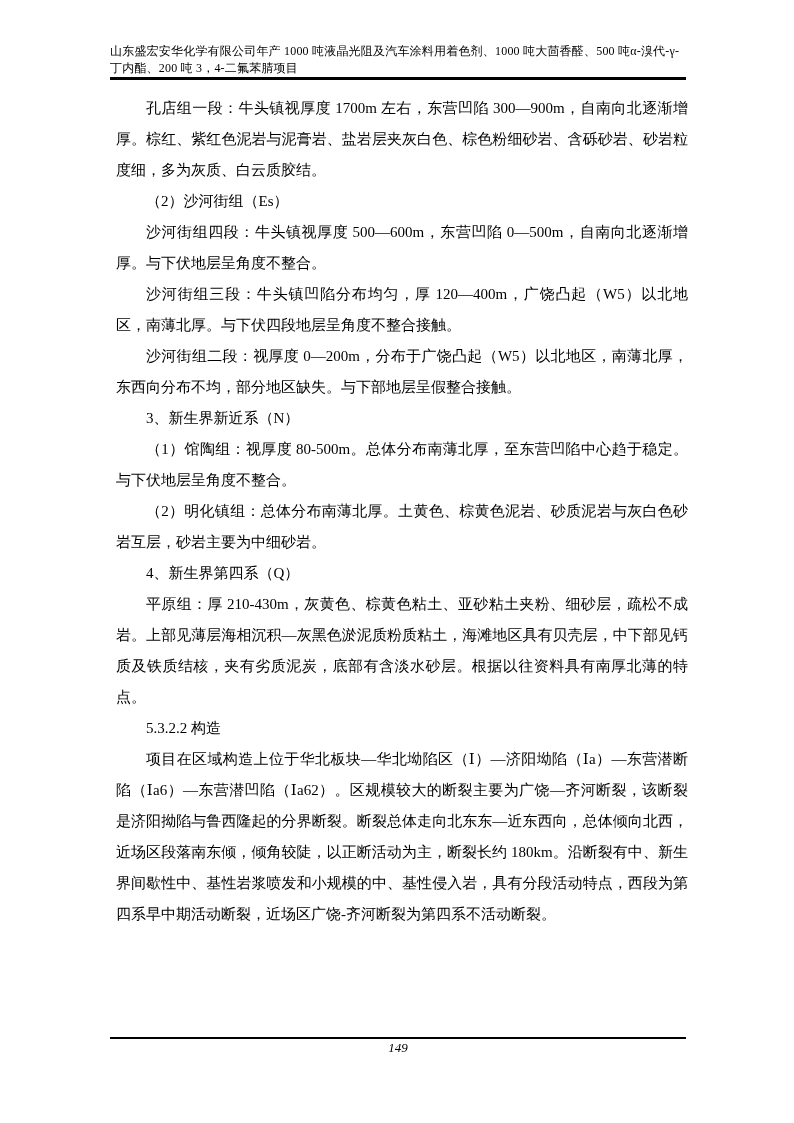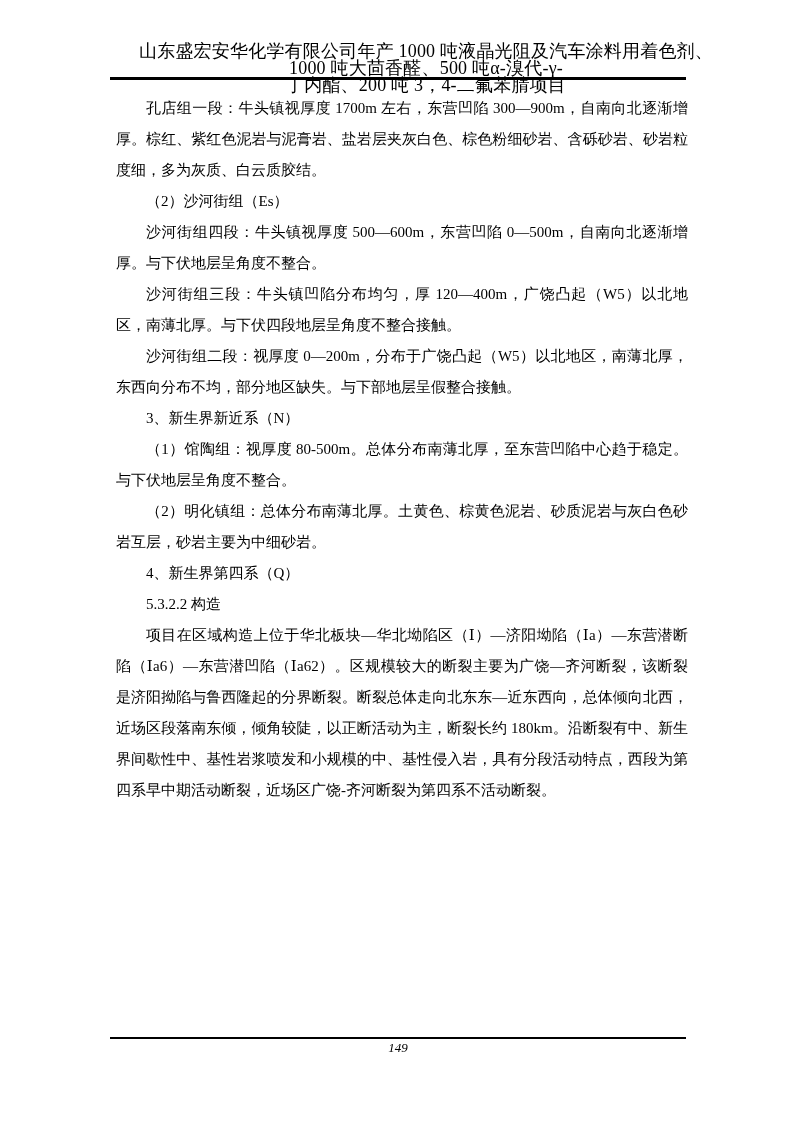--- a/index.html
+++ b/index.html
@@ -11,25 +11,24 @@
     background: #ffffff;
     font-family: "Liberation Serif", "DejaVu Serif", serif;
     color: #000000;
     overflow: hidden;
   }
   .header-text {
     position: absolute;
     top: 43px;
     left: 110px;
     width: 576px;
-    text-align: center;
-    font-size: 18px;
+    text-align: left;
+    font-size: 12px;
     line-height: 17px;
     letter-spacing: 0.2px;
-    margin-left: 28px;
   }
   .header-rule {
     position: absolute;
     top: 77px;
     left: 110px;
     width: 576px;
     height: 3px;
     background: #000000;
   }
   .doc-body {
@@ -81,20 +80,21 @@
   <div class="doc-body" id="doc-body">
       <p>孔店组一段：牛头镇视厚度 1700m 左右，东营凹陷 300—900m，自南向北逐渐增厚。棕红、紫红色泥岩与泥膏岩、盐岩层夹灰白色、棕色粉细砂岩、含砾砂岩、砂岩粒度细，多为灰质、白云质胶结。</p>
       <p>（2）沙河街组（Es）</p>
       <p>沙河街组四段：牛头镇视厚度 500—600m，东营凹陷 0—500m，自南向北逐渐增厚。与下伏地层呈角度不整合。</p>
       <p>沙河街组三段：牛头镇凹陷分布均匀，厚 120—400m，广饶凸起（W5）以北地区，南薄北厚。与下伏四段地层呈角度不整合接触。</p>
       <p>沙河街组二段：视厚度 0—200m，分布于广饶凸起（W5）以北地区，南薄北厚，东西向分布不均，部分地区缺失。与下部地层呈假整合接触。</p>
       <p>3、新生界新近系（N）</p>
       <p>（1）馆陶组：视厚度 80-500m。总体分布南薄北厚，至东营凹陷中心趋于稳定。与下伏地层呈角度不整合。</p>
       <p>（2）明化镇组：总体分布南薄北厚。土黄色、棕黄色泥岩、砂质泥岩与灰白色砂岩互层，砂岩主要为中细砂岩。</p>
       <p>4、新生界第四系（Q）</p>
+      <p>平原组：厚 210-430m，灰黄色、棕黄色粘土、亚砂粘土夹粉、细砂层，疏松不成岩。上部见薄层海相沉积—灰黑色淤泥质粉质粘土，海滩地区具有贝壳层，中下部见钙质及铁质结核，夹有劣质泥炭，底部有含淡水砂层。根据以往资料具有南厚北薄的特点。</p>
       <p>5.3.2.2  构造</p>
       <p>项目在区域构造上位于华北板块—华北坳陷区（Ⅰ）—济阳坳陷（Ⅰa）—东营潜断陷（Ⅰa6）—东营潜凹陷（Ⅰa62）。区规模较大的断裂主要为广饶—齐河断裂，该断裂是济阳拗陷与鲁西隆起的分界断裂。断裂总体走向北东东—近东西向，总体倾向北西，近场区段落南东倾，倾角较陡，以正断活动为主，断裂长约 180km。沿断裂有中、新生界间歇性中、基性岩浆喷发和小规模的中、基性侵入岩，具有分段活动特点，西段为第四系早中期活动断裂，近场区广饶-齐河断裂为第四系不活动断裂。</p>
     </div>
 
   <div class="footer-rule"></div>
 
   <div class="footer-text">
     <span>149</span>
   </div>
 

